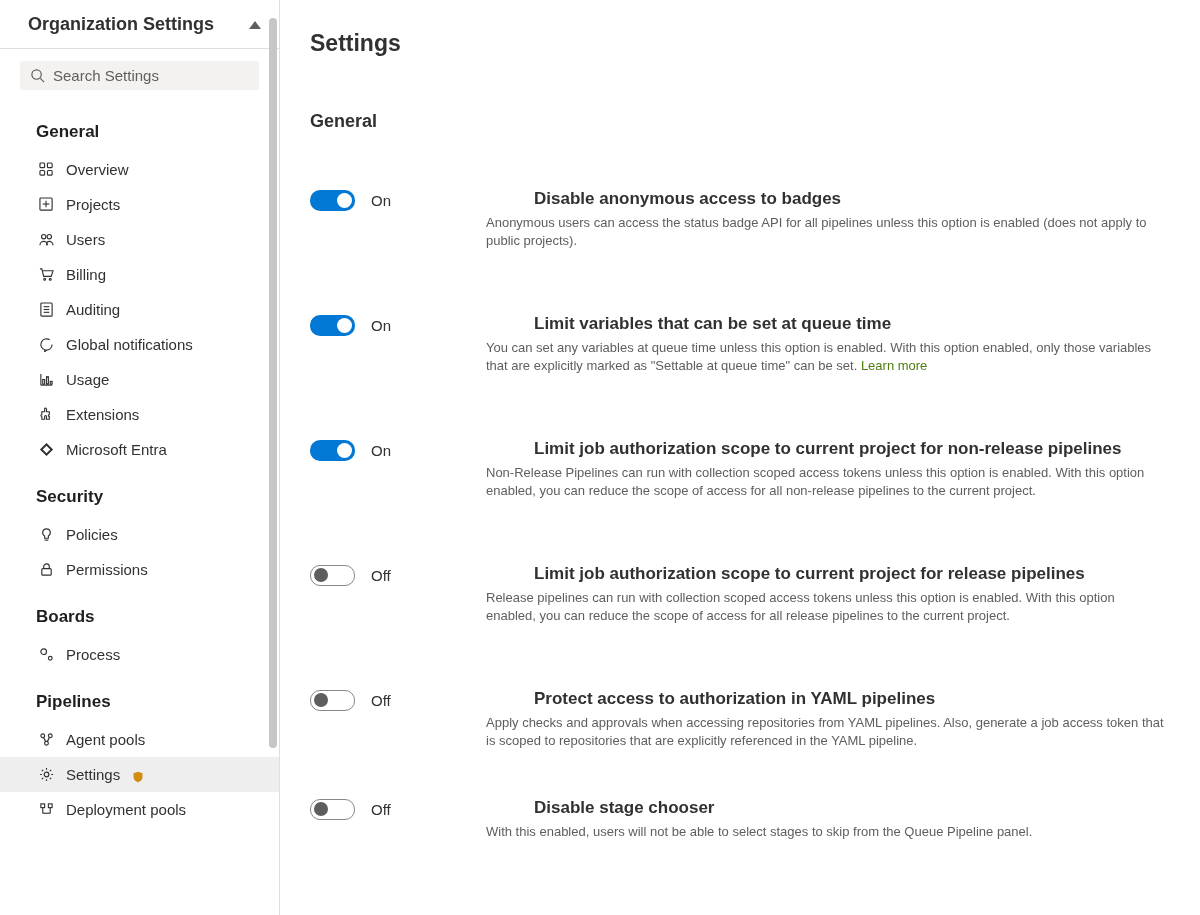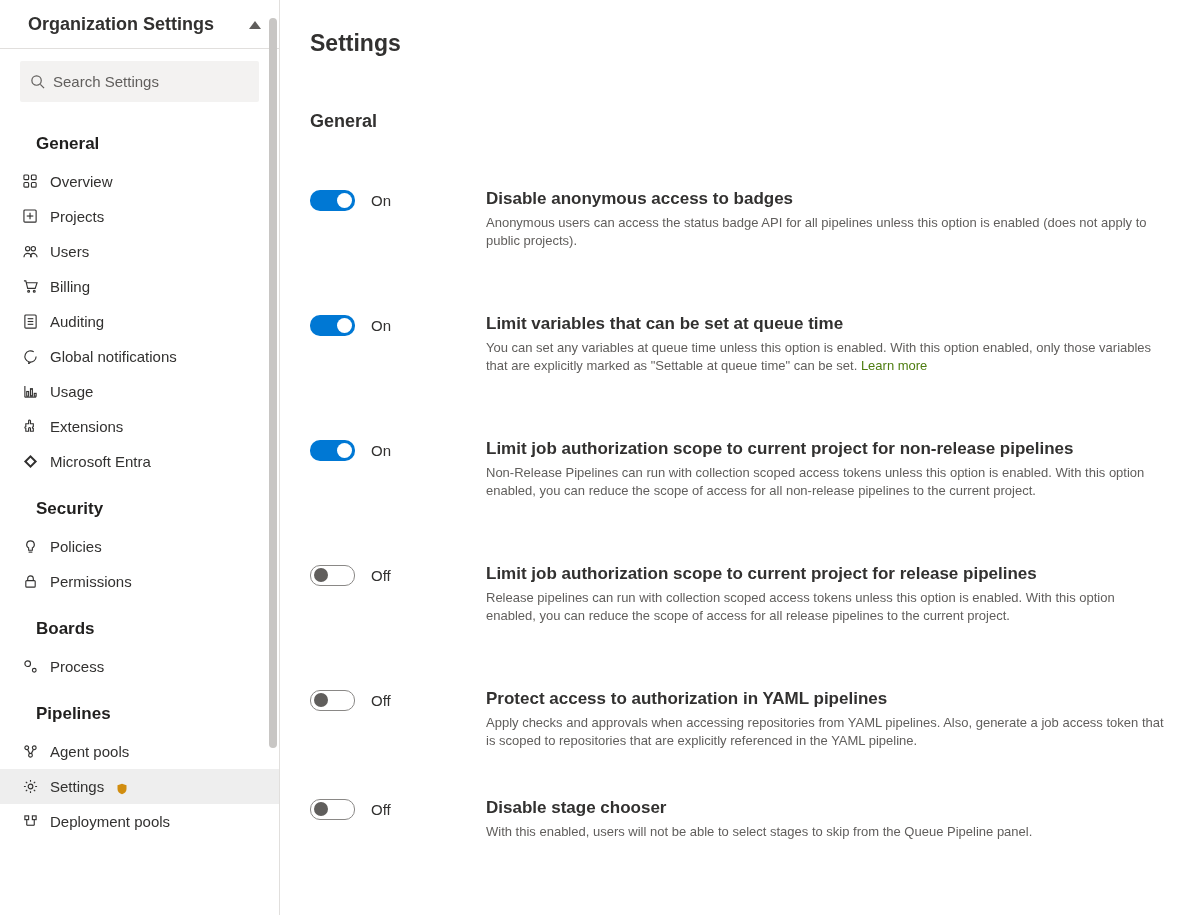--- a/index.html
+++ b/index.html
@@ -36,21 +36,21 @@
   .collapse-tri {
     width: 0; height: 0;
     border-left: 6px solid transparent;
     border-right: 6px solid transparent;
     border-bottom: 8px solid #605e5c;
   }
   .searchbox {
     margin: 12px 20px;
     background: #f3f2f1;
     border-radius: 2px;
-    padding: 12px 10px;
+    padding: 6px 10px;
     display: flex;
     align-items: center;
     gap: 8px;
     color: #605e5c;
   }
   .searchbox svg { flex-shrink: 0; }
   .searchbox span { font-size: 15px; color: #605e5c; }
   .nav-scroll {
     flex: 1;
     overflow: hidden;
@@ -60,21 +60,21 @@
   .nav-section-header {
     font-weight: 600;
     font-size: 17px;
     padding: 20px 0 10px 36px;
     color: #201f1e;
   }
   .nav-item {
     display: flex;
     align-items: center;
     gap: 12px;
-    padding: 9px 0 9px 22px;
+    padding: 9px 0 9px 38px;
     font-size: 15px;
     color: #323130;
     cursor: pointer;
   }
   .nav-item.selected {
     background: #eeeeee;
   }
   .nav-item .icon { width: 16px; height: 16px; display:flex; align-items:center; justify-content:center; color:#323130; }
   .nav-item .label {}
   .shield-small {
@@ -150,20 +150,21 @@
   }
   .setting-body {
     flex: 1;
     max-width: 680px;
   }
   .setting-label {
     font-size: 17px;
     font-weight: 600;
     margin-bottom: 5px;
     margin-top: -1px;
+    margin-left: 48px;
   }
   .setting-desc {
     font-size: 13px;
     color: #605e5c;
     line-height: 1.42;
   }
   .setting-desc a {
     color: #4d7c0f;
     text-decoration: none;
     cursor: pointer;

